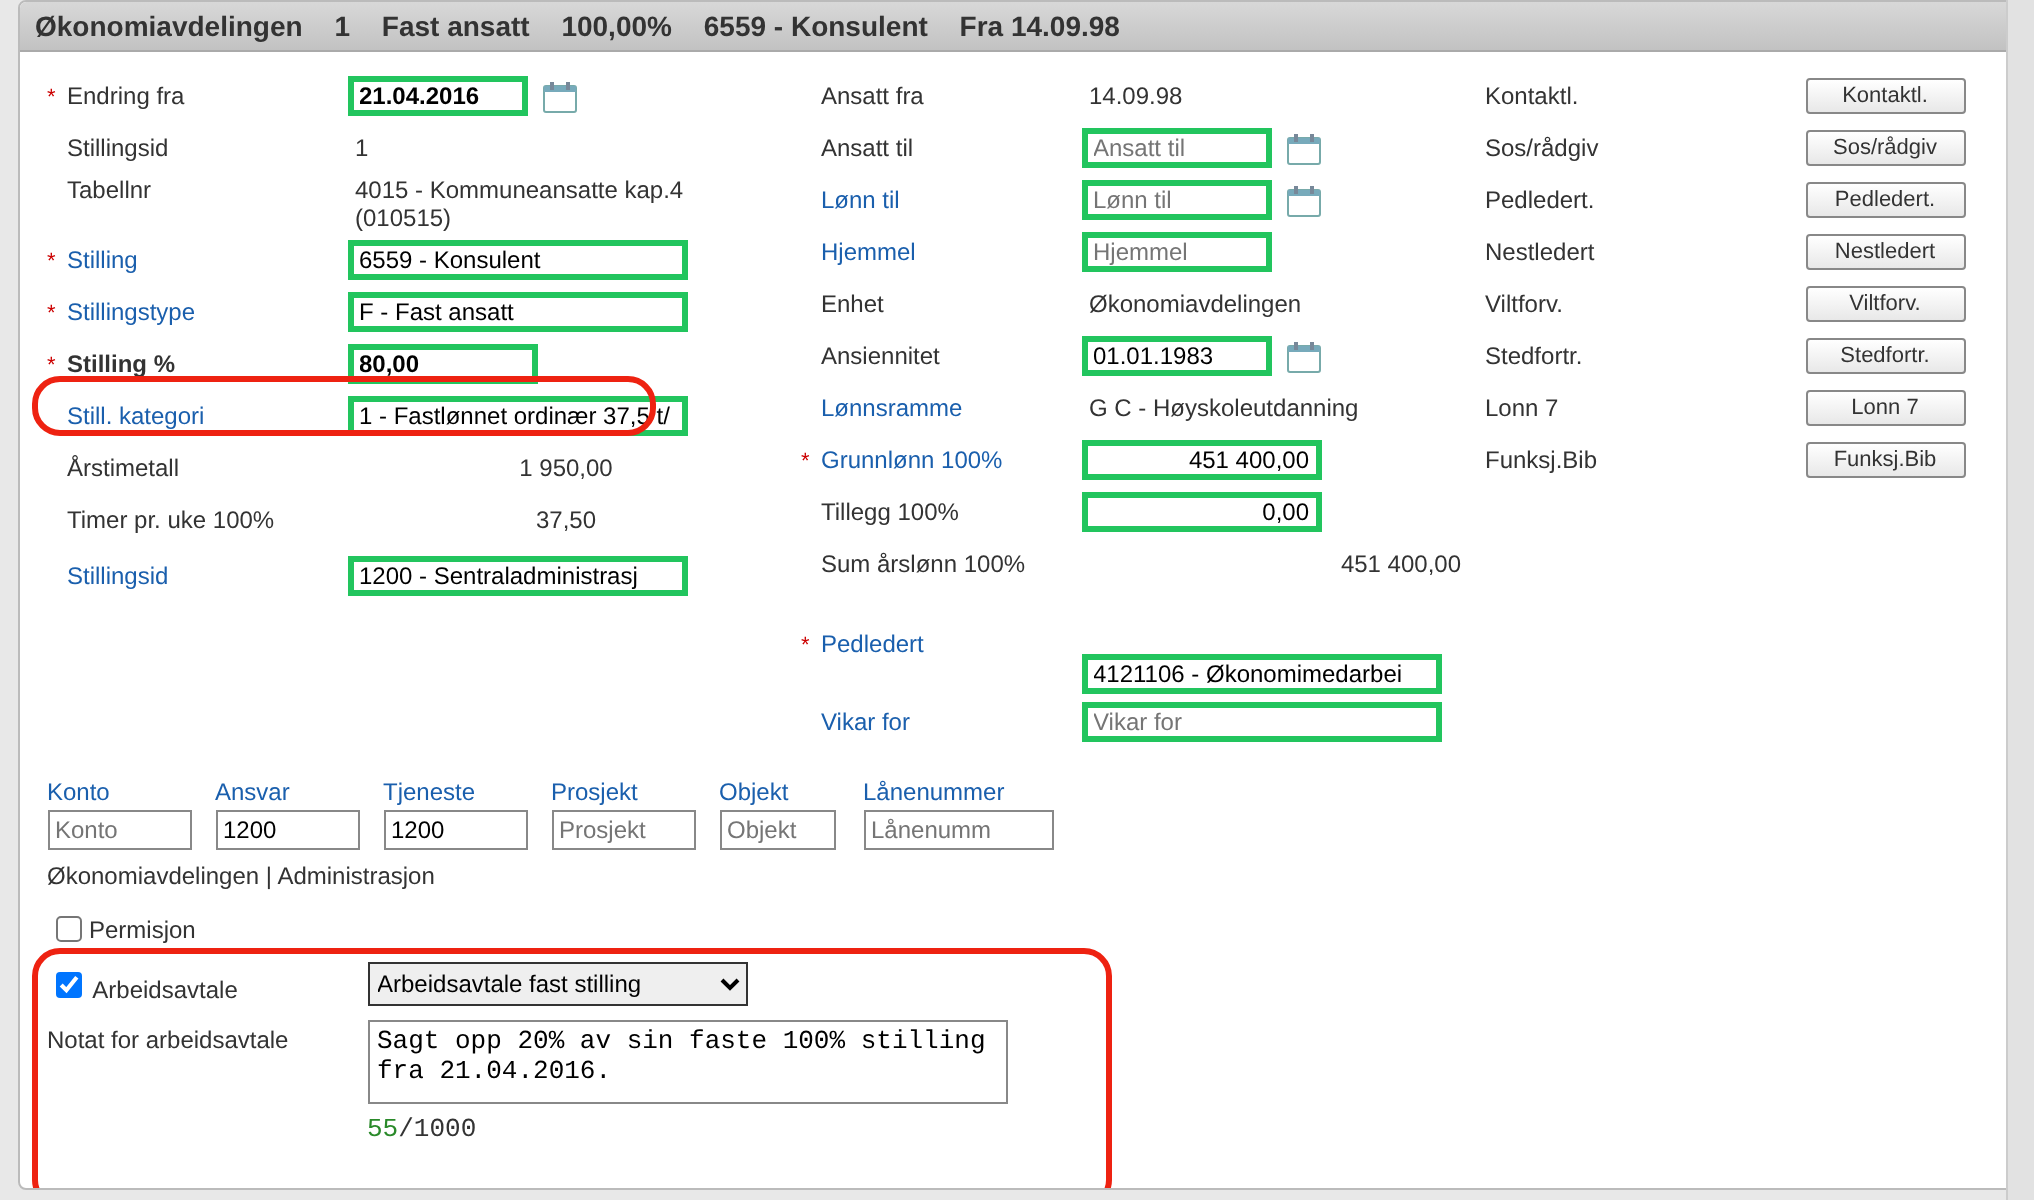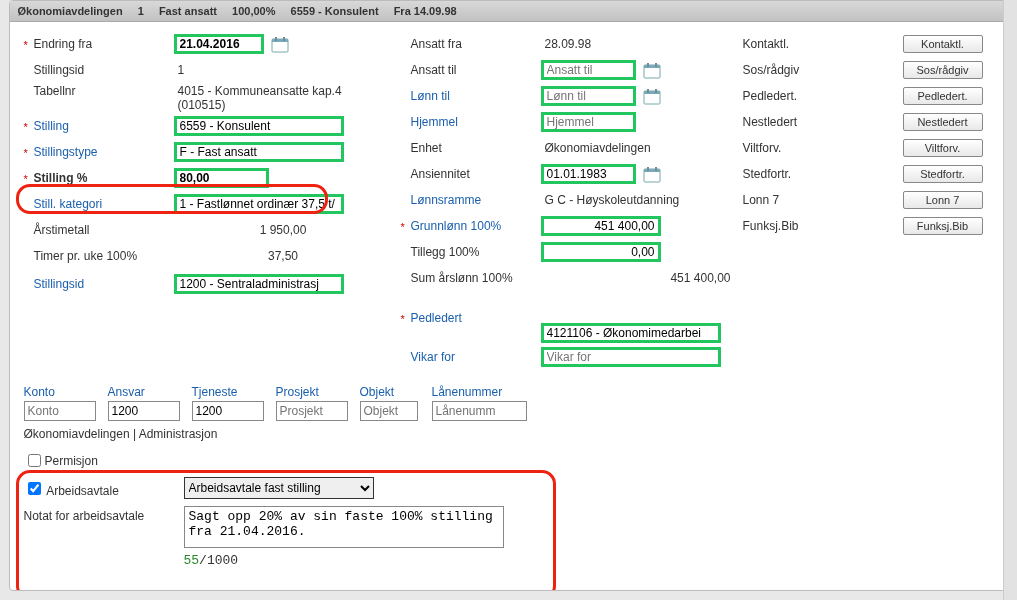--- a/index.html
+++ b/index.html
@@ -14,21 +14,21 @@
     width: 1000px;
     margin: 0 auto;
     background: #fff;
     border: 1px solid #bbb;
     border-radius: 4px;
     overflow: hidden;
   }
   .titlebar {
     background: linear-gradient(to bottom, #d8d8d8, #c2c2c2);
     padding: 4px 8px;
-    font-size: 11px;
+    font-size: 14px;
     color: #333;
     font-weight: bold;
     border-bottom: 1px solid #aaa;
   }
   .titlebar .sep { margin: 0 6px; font-weight: normal; }
   .content {
     padding: 10px 14px 20px 14px;
     position: relative;
   }
   .cols {
@@ -234,21 +234,21 @@
           <span class="req"></span>
           <span class="lbl link">Stillingsid</span>
           <span class="val"><input type="text" class="input" value="1200 - Sentraladministrasj" style=""></span>
         </div>
       </div>
 
       <div class="col2">
         <div class="row">
           <span class="req"></span>
           <span class="lbl txt">Ansatt fra</span>
-          <span class="val static">28.09.98</span>
+          <span class="val static">14.09.98</span>
         </div>
         <div class="row">
           <span class="req"></span>
           <span class="lbl txt">Ansatt til</span>
           <span class="val">
             <input type="text" class="inputsm" style="color: rgb(153, 153, 153);" placeholder="Ansatt til">
             <span class="cal"><svg viewBox="0 0 18 18">
                   <rect x="1" y="3" width="16" height="13" rx="1" fill="#fff" stroke="#7aa" stroke-width="1"></rect>
                   <rect x="1" y="3" width="16" height="3" fill="#7ab"></rect>
                   <rect x="4" y="1" width="2" height="4" fill="#789"></rect>

